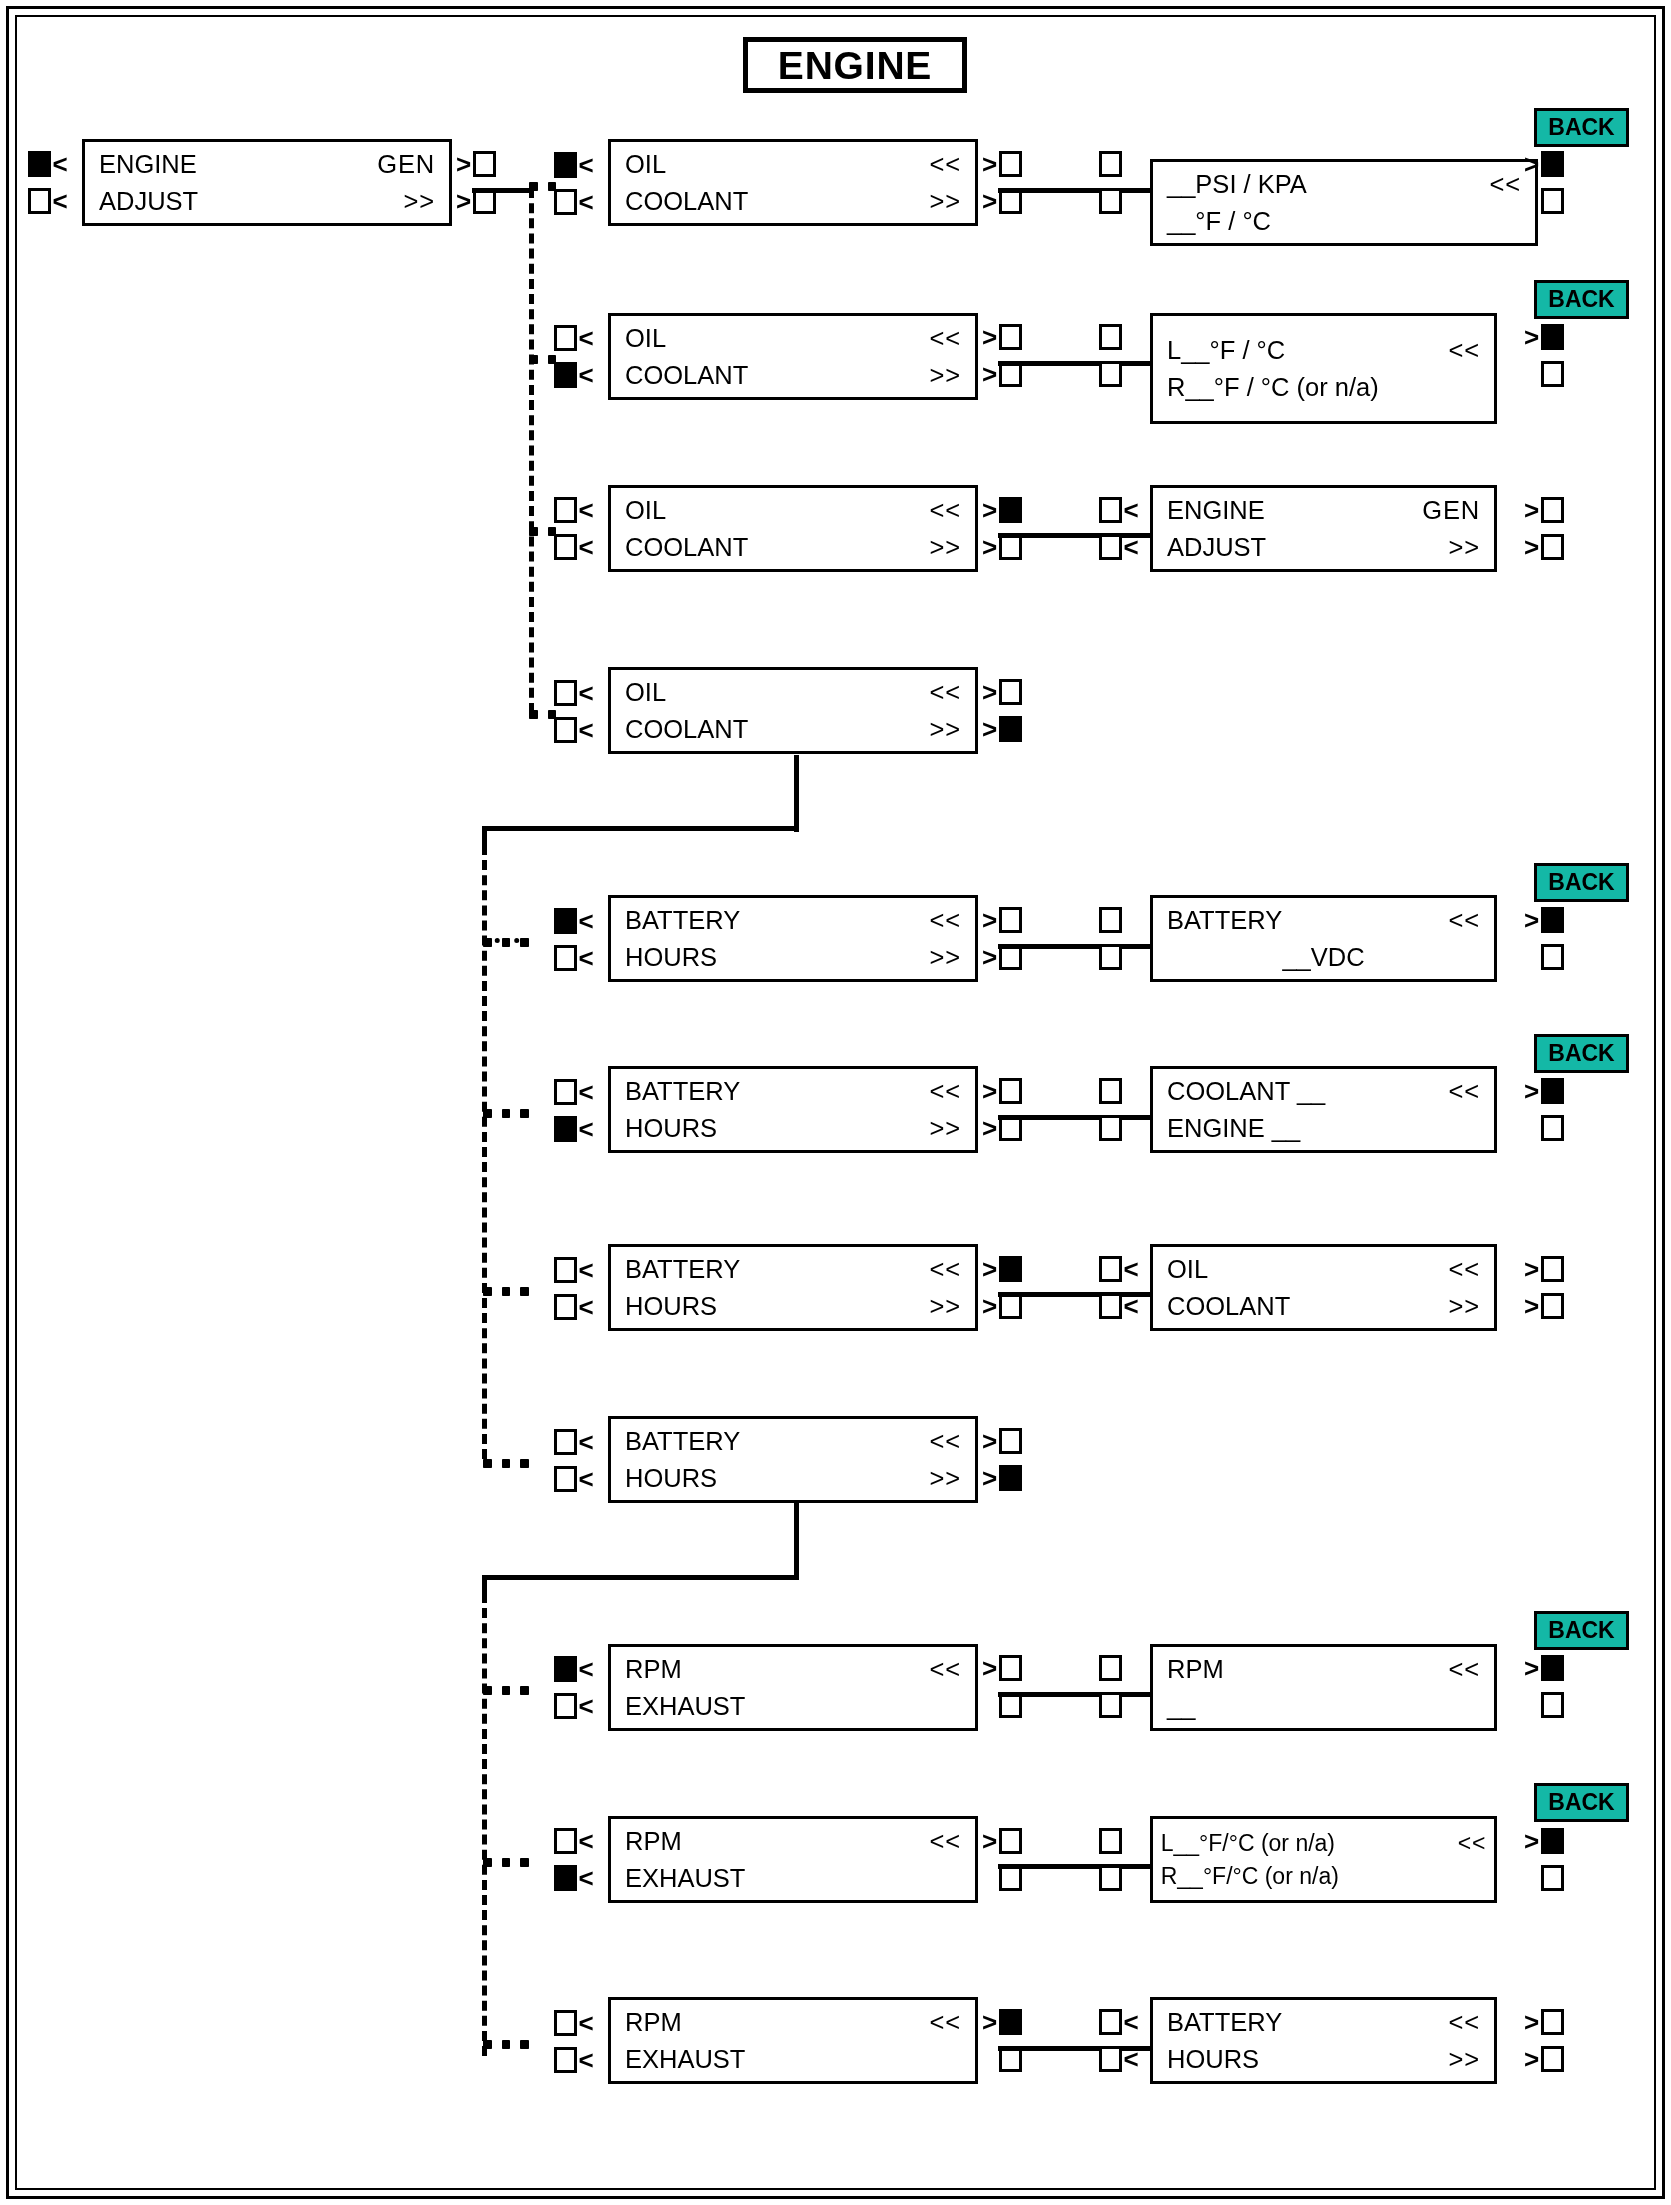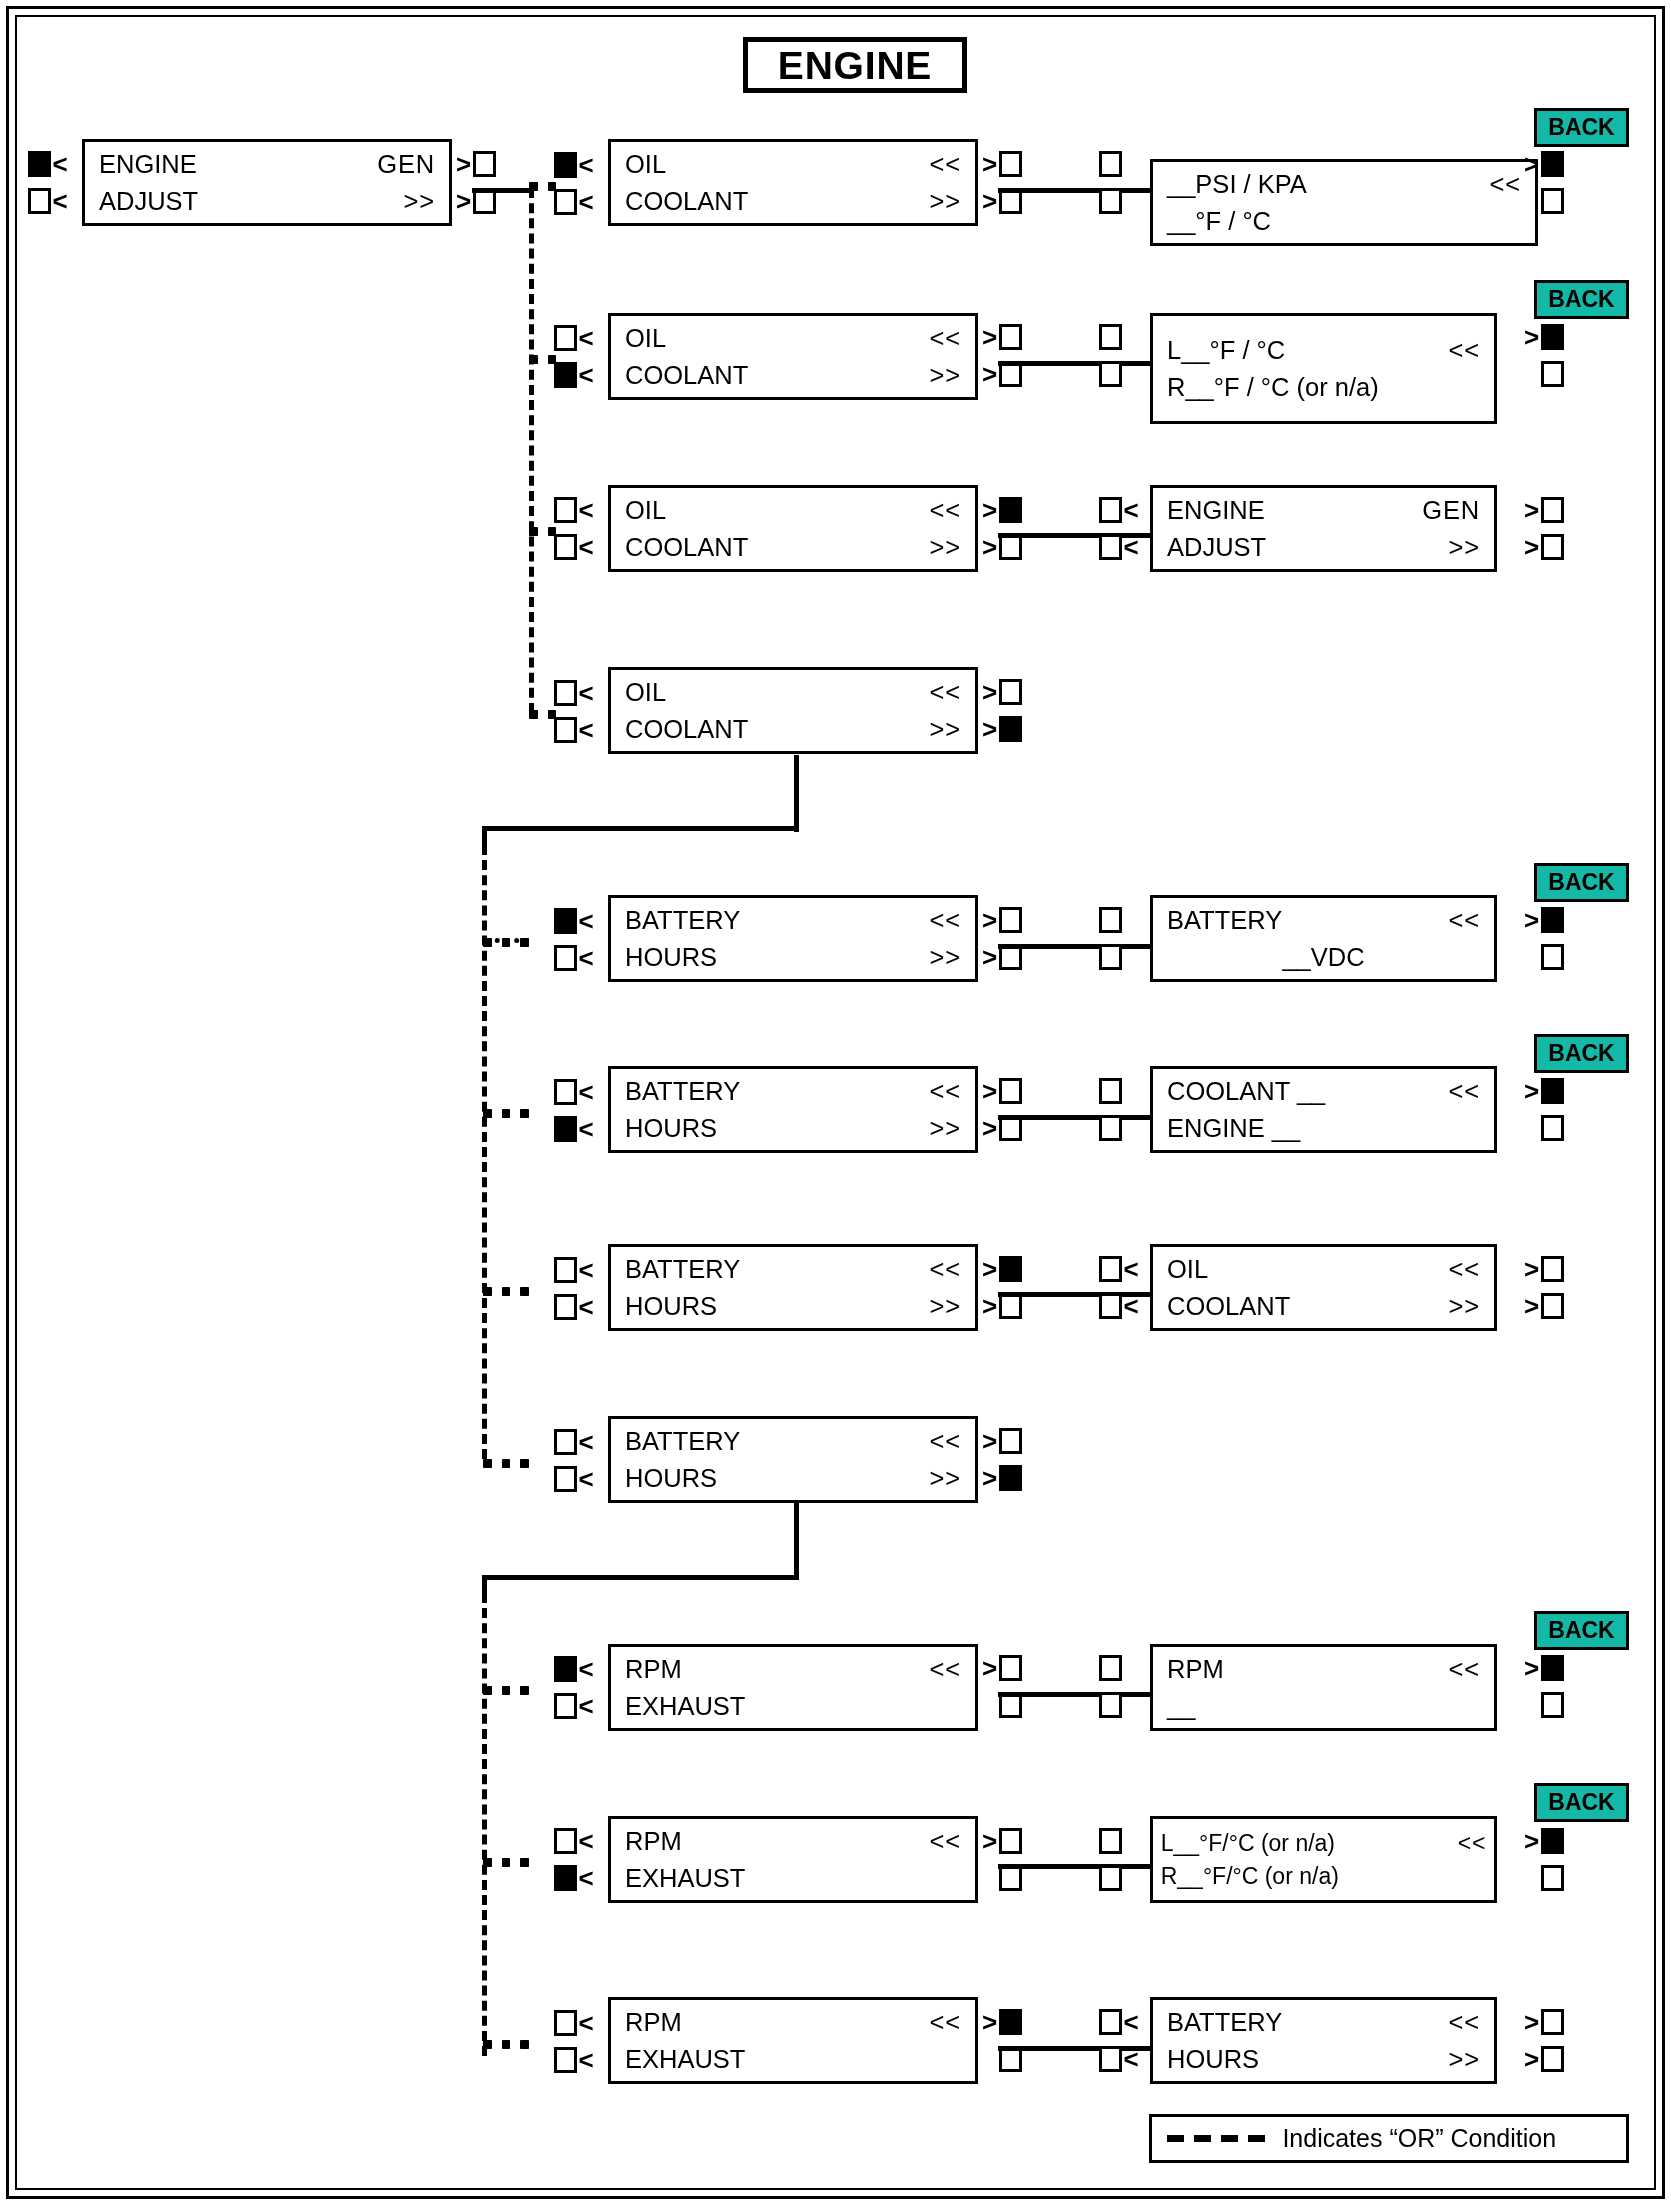--- a/index.html
+++ b/index.html
@@ -826,24 +826,15 @@
     <div class="brow">
       <span class="chev">&gt;</span>
       <div class="sq"></div>
     </div>
     <div class="brow">
       <span class="chev">&gt;</span>
       <div class="sq"></div>
     </div>
   </div>
 
-  <div class="abs legend" style="left:1149px;top:2114px;width:480px;height:49px;">
-    <span class="dashes">
-      <span class="dash"></span>
-      <span class="dash"></span>
-      <span class="dash"></span>
-      <span class="dash"></span>
-    </span>
-    <span>Indicates “OR” Condition</span>
-  </div>
 
 </div>
 
 
 </body></html>

